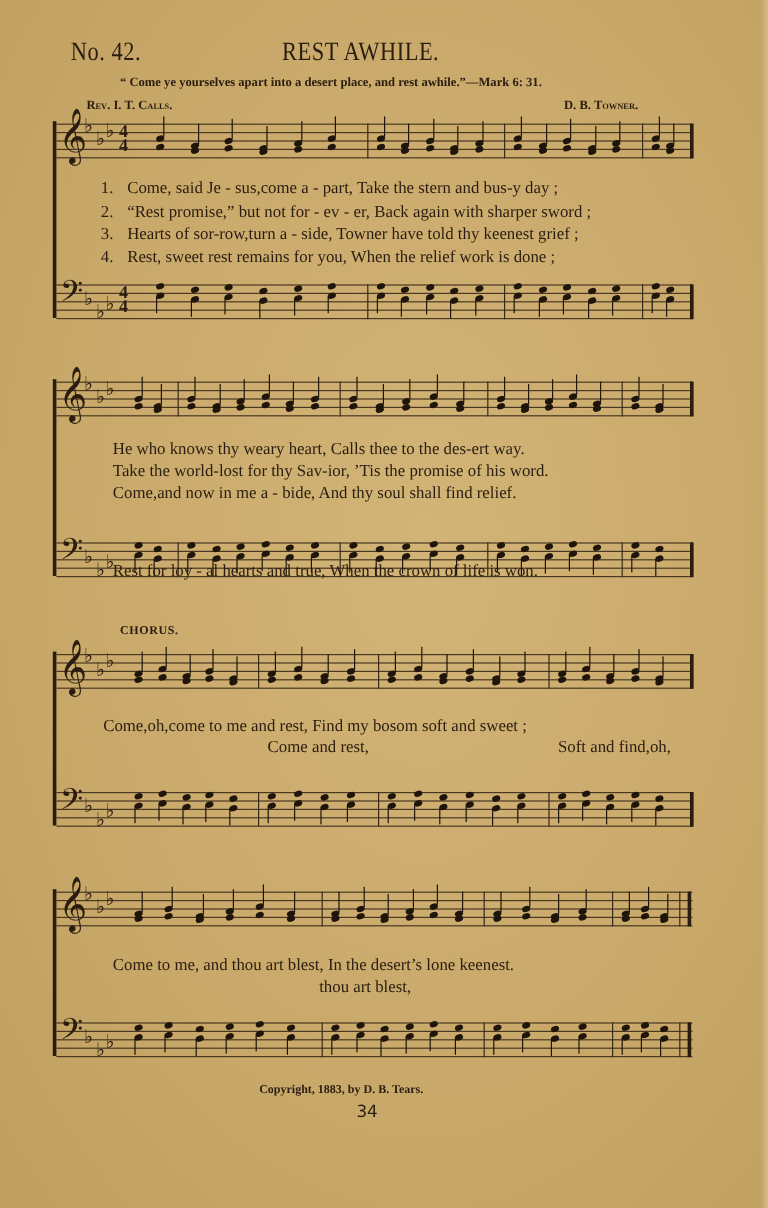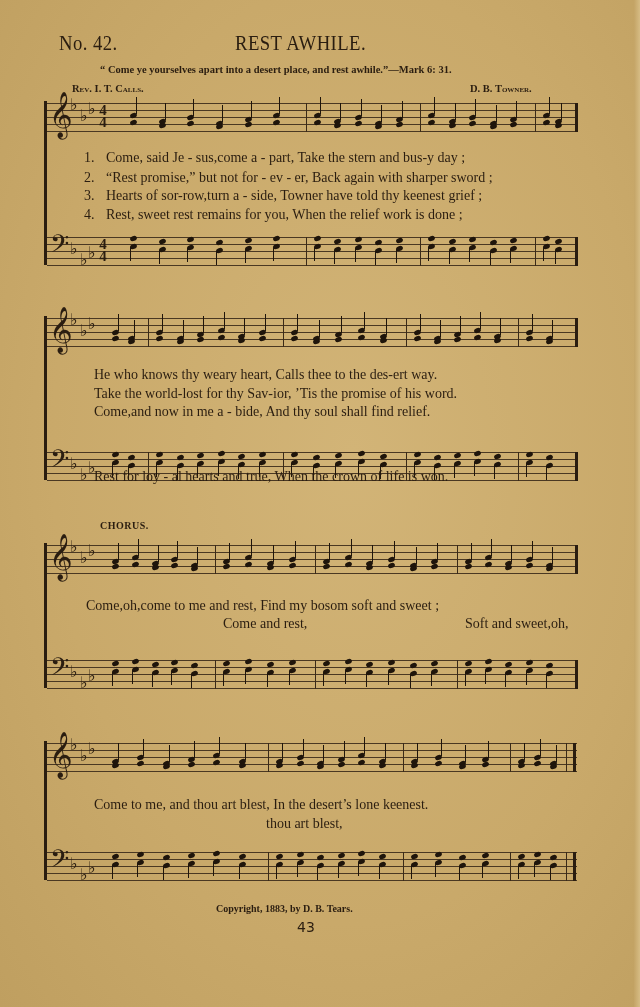--- a/index.html
+++ b/index.html
@@ -666,18 +666,18 @@
 <div class="lyric" style="left:84px;top:207px;"><span class="num">4.</span><span>Rest, sweet rest remains for   you,  When the relief work is done ;</span></div>
 
 <div class="lyric" style="left:94px;top:367px;">He  who knows thy weary    heart,  Calls thee to   the des-ert  way.</div>
 <div class="lyric" style="left:94px;top:386px;">Take the world-lost for thy Sav-ior, ’Tis the promise of  his word.</div>
 <div class="lyric" style="left:94px;top:404px;">Come,and now in me    a  -  bide,    And thy soul shall find relief.</div>
 <div class="lyric" style="left:94px;top:422px;margin-top:47px;">Rest for loy - al hearts and   true,  When the crown of life is won.</div>
 
 <div class="chorus-label">CHORUS.</div>
 <div class="lyric" style="left:86px;top:598px;">Come,oh,come to me and rest,              Find my bosom soft and sweet ;</div>
 <div class="lyric" style="left:223px;top:616px;">Come and rest,</div>
-<div class="lyric" style="left:465px;top:616px;">Soft and sweet,oh,</div>
+<div class="lyric" style="left:465px;top:616px;">Soft and find,oh,</div>
 <div class="lyric" style="left:94px;top:797px;">Come to me, and thou art blest,          In the desert’s lone keenest.</div>
 <div class="lyric" style="left:266px;top:816px;">thou art blest,</div>
 
 <div class="copyright">Copyright, 1883, by D. B. Tears.</div>
-<div class="pageno">43</div>
+<div class="pageno">34</div>
 
 </body></html>

